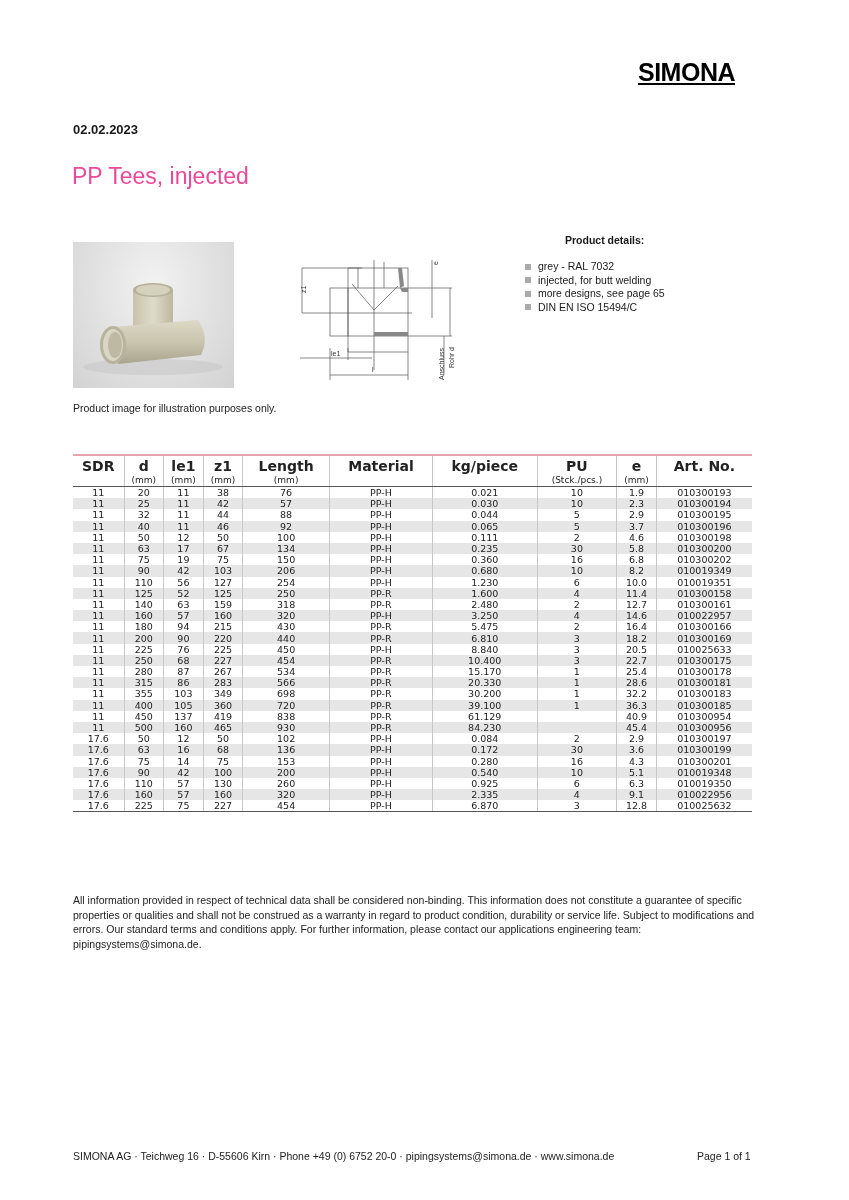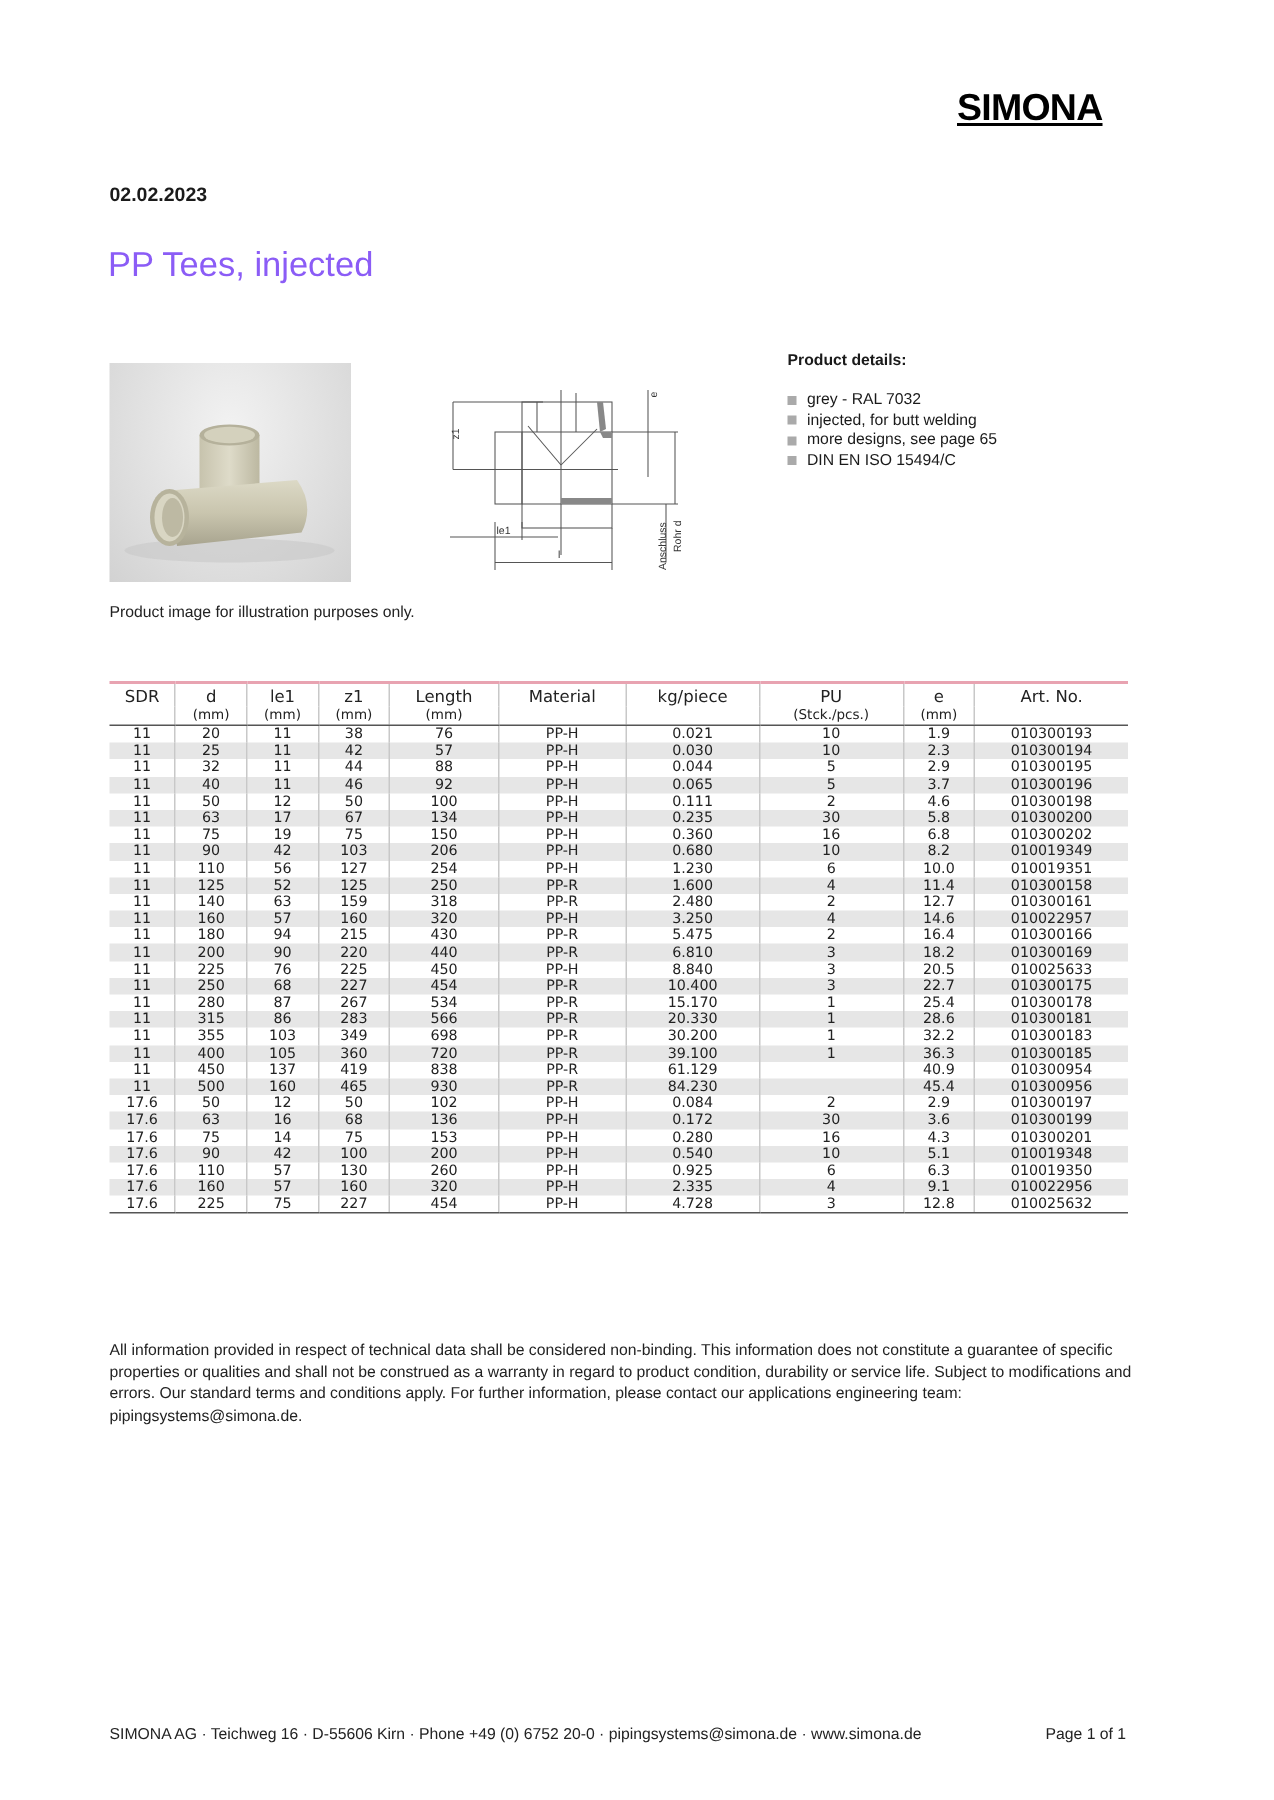--- a/index.html
+++ b/index.html
@@ -1,31 +1,31 @@
 <!DOCTYPE html>
 <html><head>
 <meta charset="utf-8">
 <style>
   html, body { margin: 0; padding: 0; background: #ffffff; }
   body { width: 849px; height: 1200px; position: relative; font-family: "Liberation Sans", sans-serif; color: #1a1a1a; overflow: hidden; }
   .logo { position: absolute; left: 638px; top: 58px; font-family: "Liberation Sans", sans-serif; font-weight: bold; font-size: 25px; color: #000000; letter-spacing: -0.5px; text-decoration: underline; }
   .date { position: absolute; left: 73px; top: 122px; font-size: 13px; font-weight: bold; color: #1a1a1a; }
-  .title { position: absolute; left: 72px; top: 163px; font-size: 23px; color: #8b5cf6; text-align: center; }
+  .title { position: absolute; left: 72px; top: 163px; font-size: 23px; color: #ec4899; text-align: center; }
   .photo { position: absolute; left: 73px; top: 242px; width: 161px; height: 146px; background: radial-gradient(ellipse at 50% 30%, #f2f2f2 0%, #dcdcdc 70%, #d2d2d2 100%); overflow: hidden; }
   .caption { position: absolute; left: 73px; top: 402px; font-size: 10.5px; color: #222; }
   .drawing { position: absolute; left: 292px; top: 240px; width: 180px; height: 150px; }
   .details { position: absolute; left: 525px; top: 234px; font-size: 10.5px; }
-  .details-title { font-weight: bold; margin-bottom: 14px; display: block; }
+  .details-title { font-weight: bold; margin-bottom: 14px; display: block; margin-left: 40px; }
   .details ul { list-style: none; margin: 0; padding: 0; }
   .details li { line-height: 13.5px; display: flex; align-items: center; }
   .bullet { display: inline-block; width: 6px; height: 6px; background: #aaaaaa; margin-right: 7px; }
 
   table.spec { position: absolute; left: 73px; top: 454px; width: 679px; border-collapse: collapse; font-size: 9.5px; font-family: "DejaVu Sans", sans-serif; }
   table.spec thead tr.head1 th { border-top: 2px solid #e8a3b1; }
-  table.spec th { font-weight: normal; font-size: 11px; padding: 2px 0 0 0; text-align: center; color: #222; height: 12px; }
+  table.spec th { font-weight: bold; font-size: 14px; padding: 2px 0 0 0; text-align: center; color: #222; height: 12px; }
   table.spec tr.head2 th { font-weight: normal; font-size: 9px; padding: 0 0 1px 0; height: 11px; border-bottom: 1px solid #555; }
   table.spec td { text-align: center; height: 11.2px; padding: 0; line-height: 11px; color: #222; }
   table.spec th + th, table.spec td + td { border-left: 1px solid #c8c8c8; }
   table.spec tbody tr:nth-child(even) td { background: #e6e6e6; }
   table.spec tbody tr:last-child td { border-bottom: 1px solid #555; }
 
   .disclaimer { position: absolute; left: 73px; top: 893px; width: 690px; font-size: 10.5px; line-height: 14.5px; color: #222; }
   .footer-addr { position: absolute; left: 73px; top: 1150px; font-size: 10.5px; color: #222; }
   .footer-page { position: absolute; left: 697px; top: 1150px; font-size: 10.5px; color: #222; }
 </style>
@@ -488,21 +488,21 @@
         <td>9.1</td>
         <td>010022956</td>
       </tr>
       <tr>
         <td>17.6</td>
         <td>225</td>
         <td>75</td>
         <td>227</td>
         <td>454</td>
         <td>PP-H</td>
-        <td>4.728</td>
+        <td>6.870</td>
         <td>3</td>
         <td>12.8</td>
         <td>010025632</td>
       </tr>
     </tbody>
 </table>
 
 <div class="disclaimer">All information provided in respect of technical data shall be considered non-binding. This information does not constitute a guarantee of specific properties or qualities and shall not be construed as a warranty in regard to product condition, durability or service life. Subject to modifications and errors. Our standard terms and conditions apply. For further information, please contact our applications engineering team: pipingsystems@simona.de.</div>
 <div class="footer-addr">SIMONA AG · Teichweg 16 · D-55606 Kirn · Phone +49 (0) 6752 20-0 · pipingsystems@simona.de · www.simona.de</div>
 <div class="footer-page">Page 1 of 1</div>

